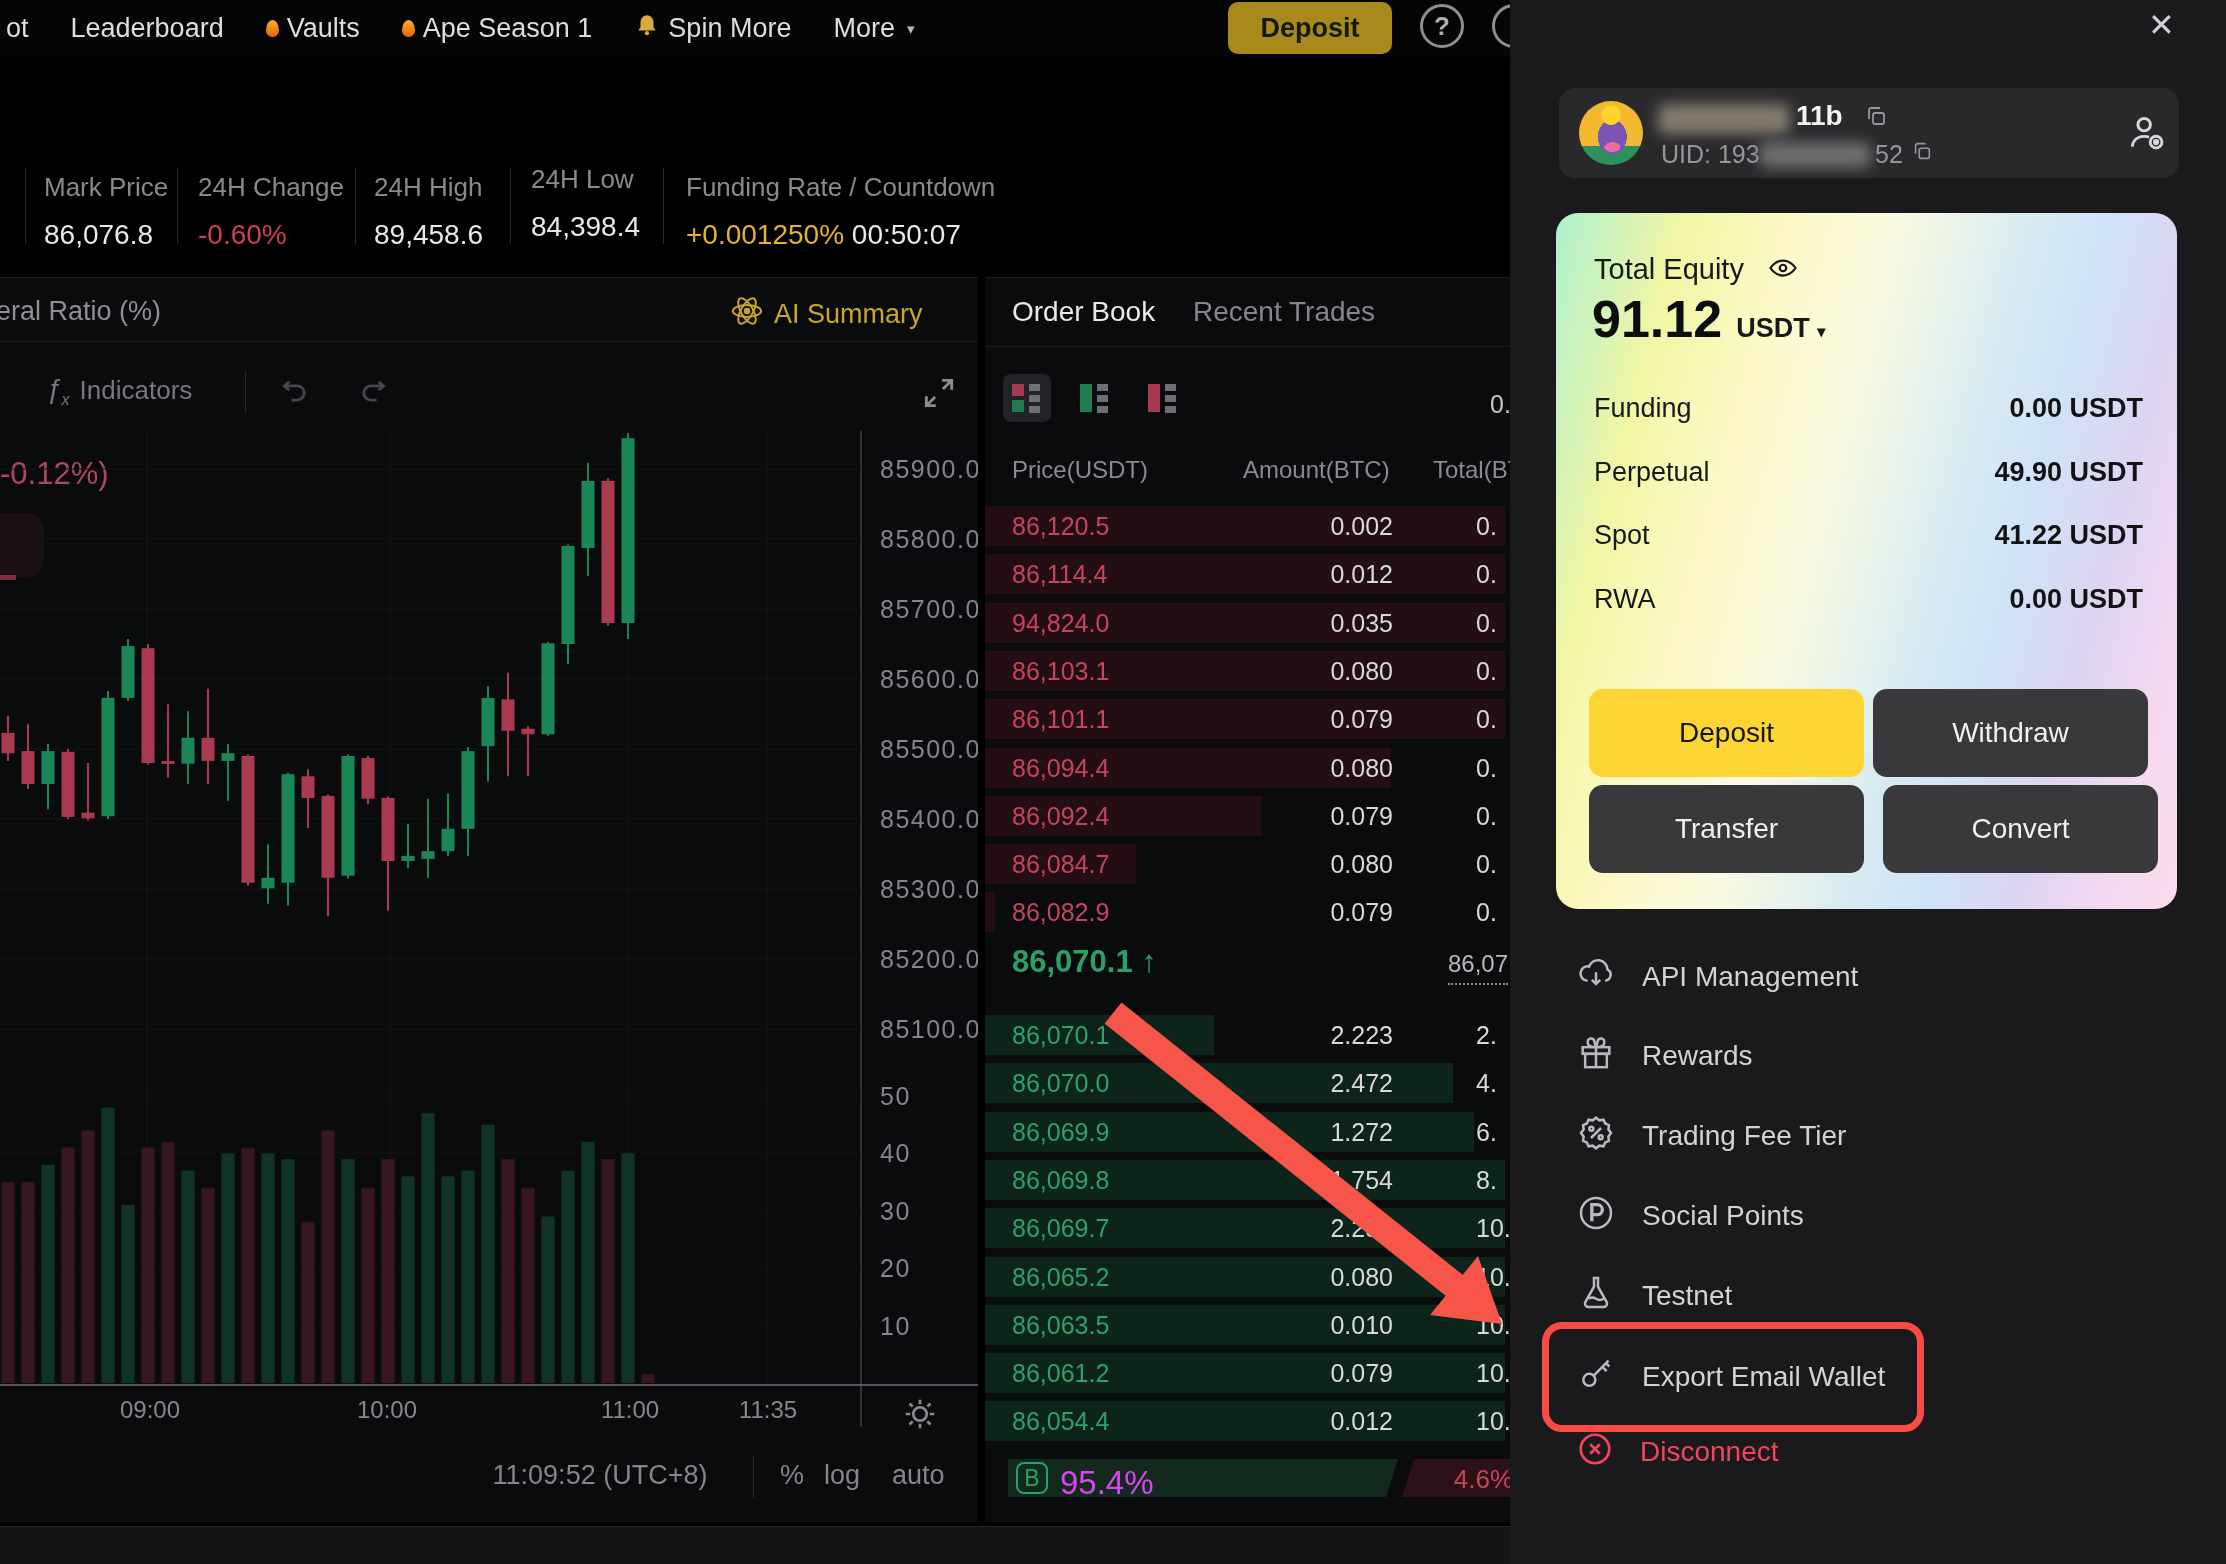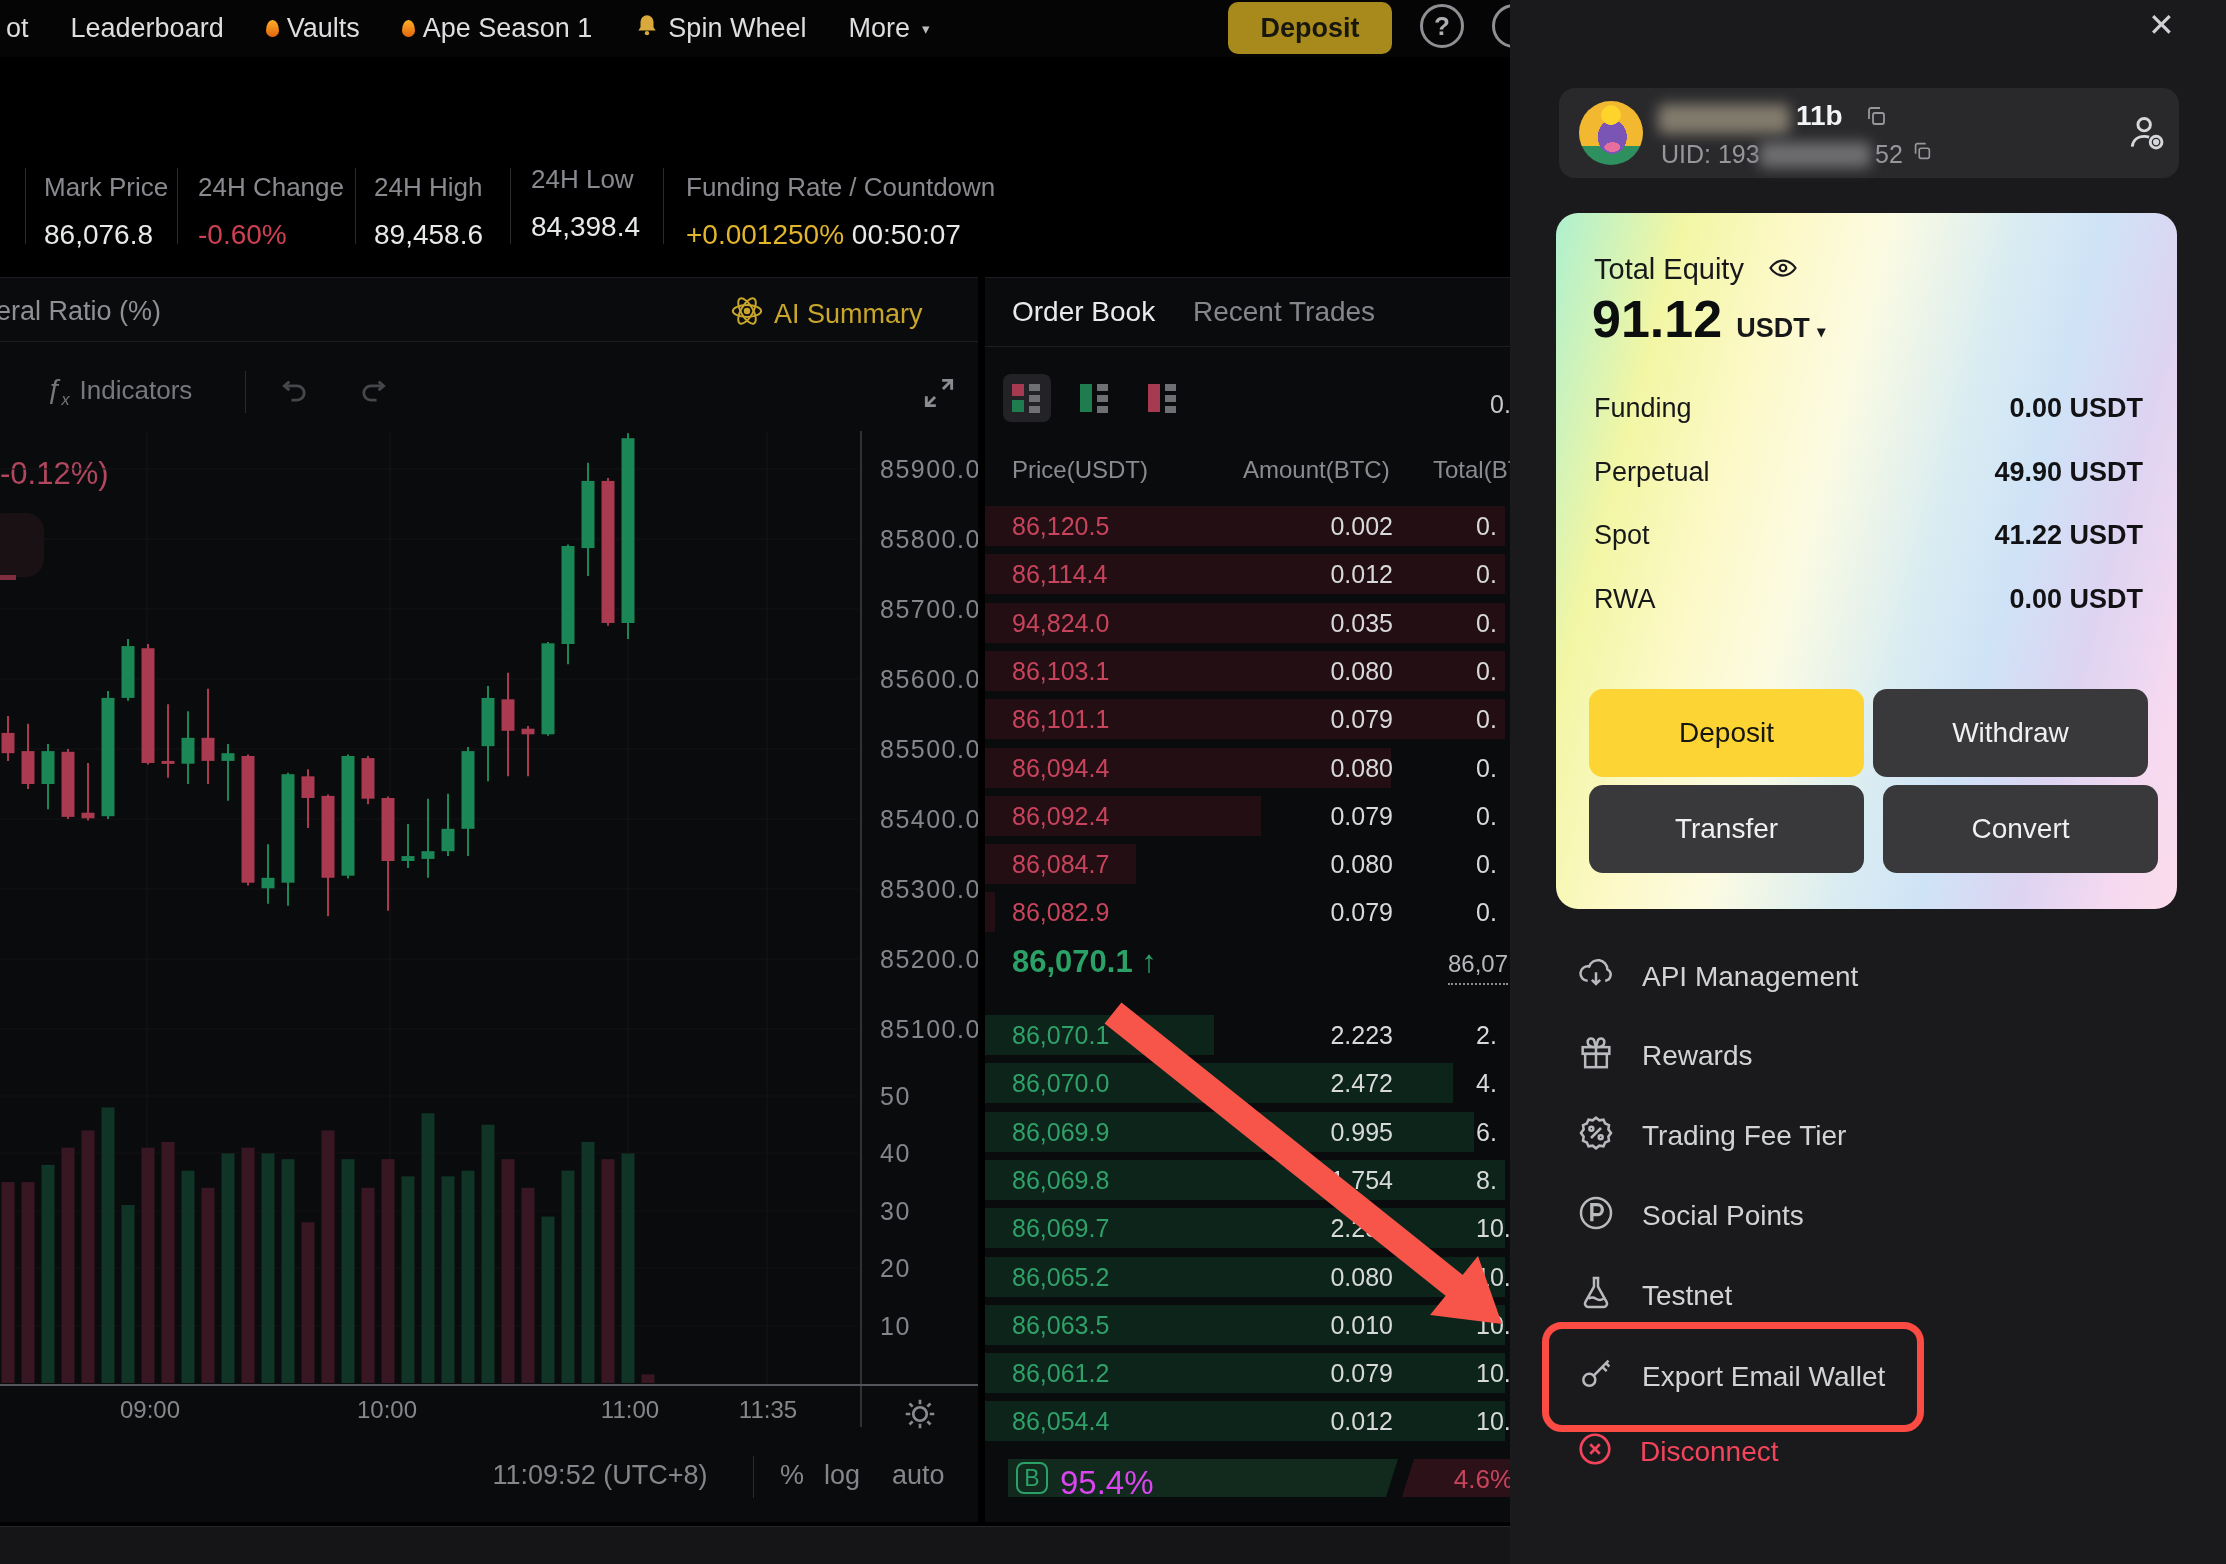--- a/index.html
+++ b/index.html
@@ -72,21 +72,21 @@
         </div>
         <div class="nav-item">
           <span class="flame"></span>
           <span>Ape Season 1</span>
         </div>
         <div class="nav-item">
           <span><svg width="26" height="26" viewBox="0 0 24 24" fill="#d9a93c">
               <path d="M12 3a6 6 0 0 0-6 6v5l-2 3h16l-2-3V9a6 6 0 0 0-6-6z"></path>
               <circle cx="12" cy="19.5" r="2"></circle>
             </svg></span>
-          <span>Spin Wheel</span>
+          <span>Spin More</span>
         </div>
         <div class="nav-item">
           <span>More</span>
           <span class="caret">▾</span>
         </div>
       </div>
   </div>
   <button class="nav-deposit abs">Deposit</button>
   <div class="help-circ abs">?</div>
   <div class="globe-circ abs"></div>
@@ -423,21 +423,21 @@
         </div>
         <div style="position: absolute; left: 0px; top: 783.3px; width: 556px; height: 44px;">
           <div class="ob-depth" style="width: 468px; background: rgb(12, 36, 26);"></div>
           <span class="ob-price" style="color: rgb(47, 161, 105);">86,070.0</span>
           <span class="ob-amt">2.472</span>
           <span class="ob-tot">4.</span>
         </div>
         <div style="position: absolute; left: 0px; top: 831.6px; width: 556px; height: 44px;">
           <div class="ob-depth" style="width: 489px; background: rgb(12, 36, 26);"></div>
           <span class="ob-price" style="color: rgb(47, 161, 105);">86,069.9</span>
-          <span class="ob-amt">0.995</span>
+          <span class="ob-amt">1.272</span>
           <span class="ob-tot">6.</span>
         </div>
         <div style="position: absolute; left: 0px; top: 879.9px; width: 556px; height: 44px;">
           <div class="ob-depth" style="width: 520px; background: rgb(12, 36, 26);"></div>
           <span class="ob-price" style="color: rgb(47, 161, 105);">86,069.8</span>
           <span class="ob-amt">1.754</span>
           <span class="ob-tot">8.</span>
         </div>
         <div style="position: absolute; left: 0px; top: 928.2px; width: 556px; height: 44px;">
           <div class="ob-depth" style="width: 520px; background: rgb(12, 36, 26);"></div>

